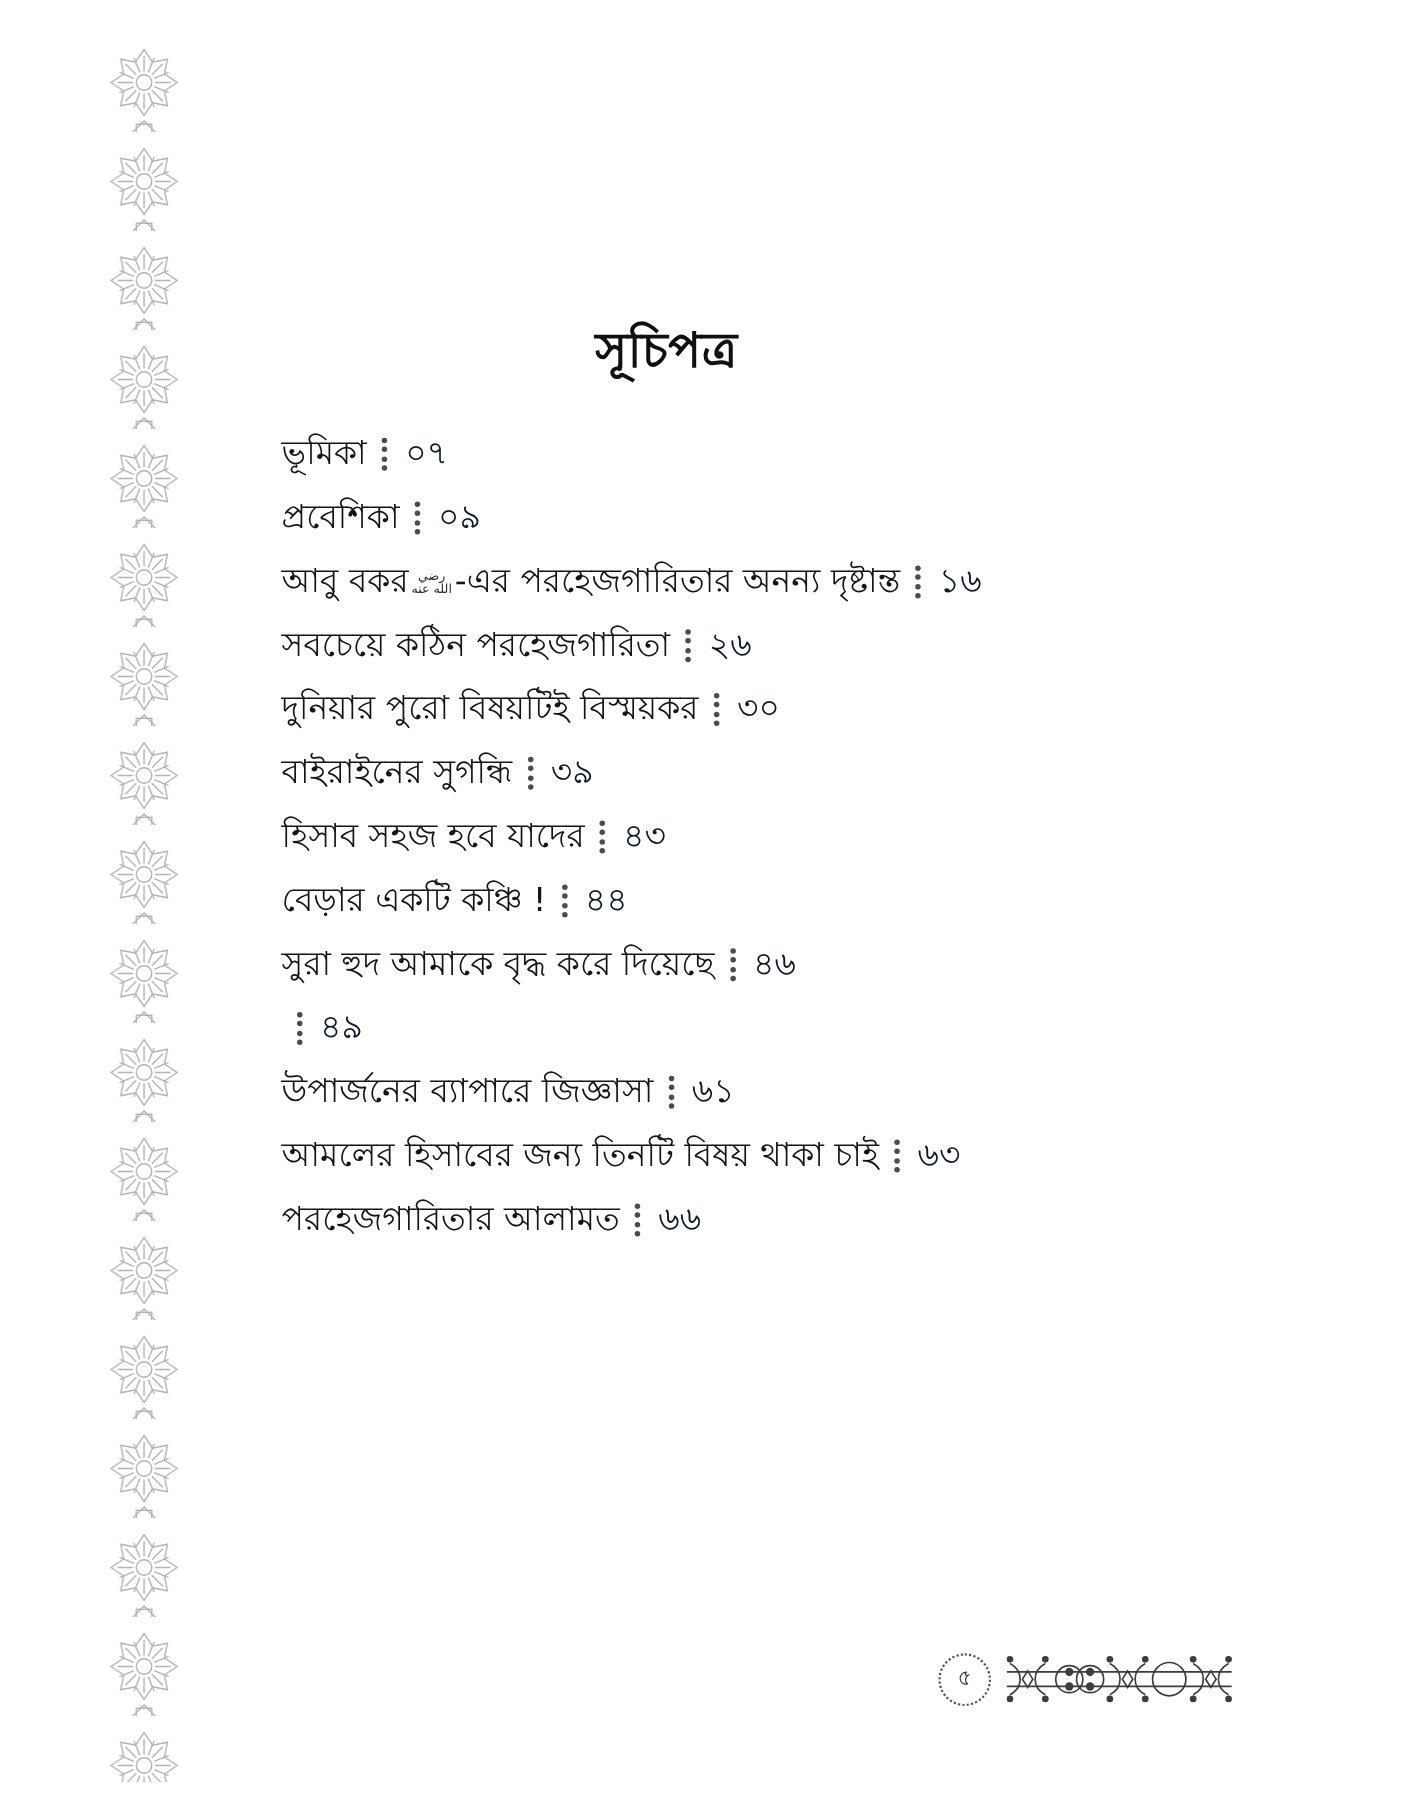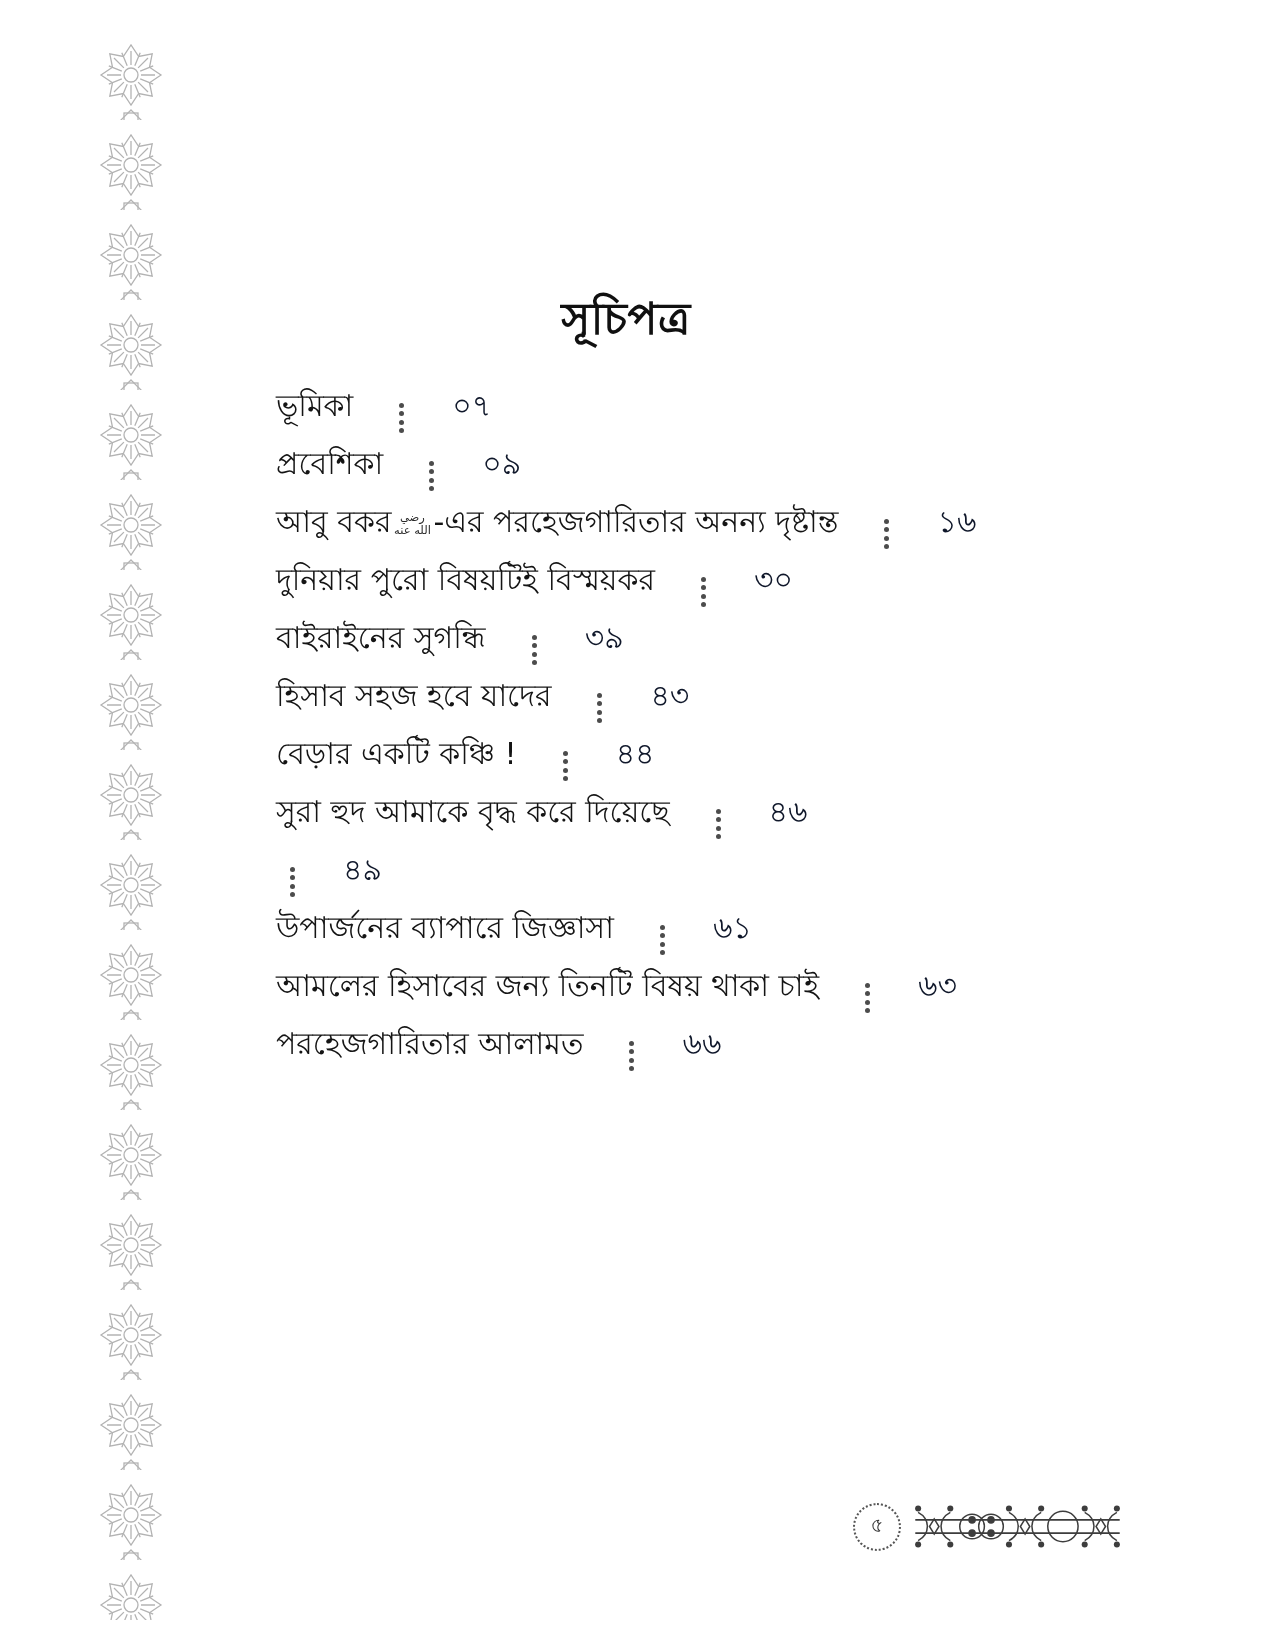--- a/index.html
+++ b/index.html
@@ -8,38 +8,37 @@
     position:relative;
     font-family:"DejaVu Sans", sans-serif;
     overflow:hidden;
     color:#141414;
   }
 
   
   .side-border { position:absolute; left:95px; top:30px; }
 
   
-  .content { position:absolute; left:276px; top:286px; width:700px; }
+  .content { position:absolute; left:256px; top:286px; width:700px; }
   .page-title {
     text-align:center;
     font-size:44px;
     font-weight:bold;
     color:#101010;
     margin-bottom:34px;
     letter-spacing:0.5px;
   }
 
   .toc-row {
     display:flex;
-    align-items:flex-end;
+    align-items:center;
     height:40px;
     margin-bottom:18px;
     font-size:30px;
     white-space:nowrap;
-    gap:32px;
   }
   .toc-label { display:inline-flex; align-items:center; }
   .honorific {
     display:inline-block;
     width:40px;
     font-size:11.5px;
     line-height:1.05;
     text-align:center;
     white-space:normal;
     direction:rtl;
@@ -134,20 +133,32 @@
         </span>
     <span class="dots">
           <i></i>
           <i></i>
           <i></i>
           <i></i>
         </span>
     <span class="toc-page">১৬</span>
   </div>
 
+  <div class="toc-row">
+    <span class="toc-label">
+          <span>সবচেয়ে কঠিন পরহেজগারিতা</span>
+        </span>
+    <span class="dots">
+          <i></i>
+          <i></i>
+          <i></i>
+          <i></i>
+        </span>
+    <span class="toc-page">২৬</span>
+  </div>
 
   <div class="toc-row">
     <span class="toc-label">
           <span>দুনিয়ার পুরো বিষয়টিই বিস্ময়কর</span>
         </span>
     <span class="dots">
           <i></i>
           <i></i>
           <i></i>
           <i></i>

